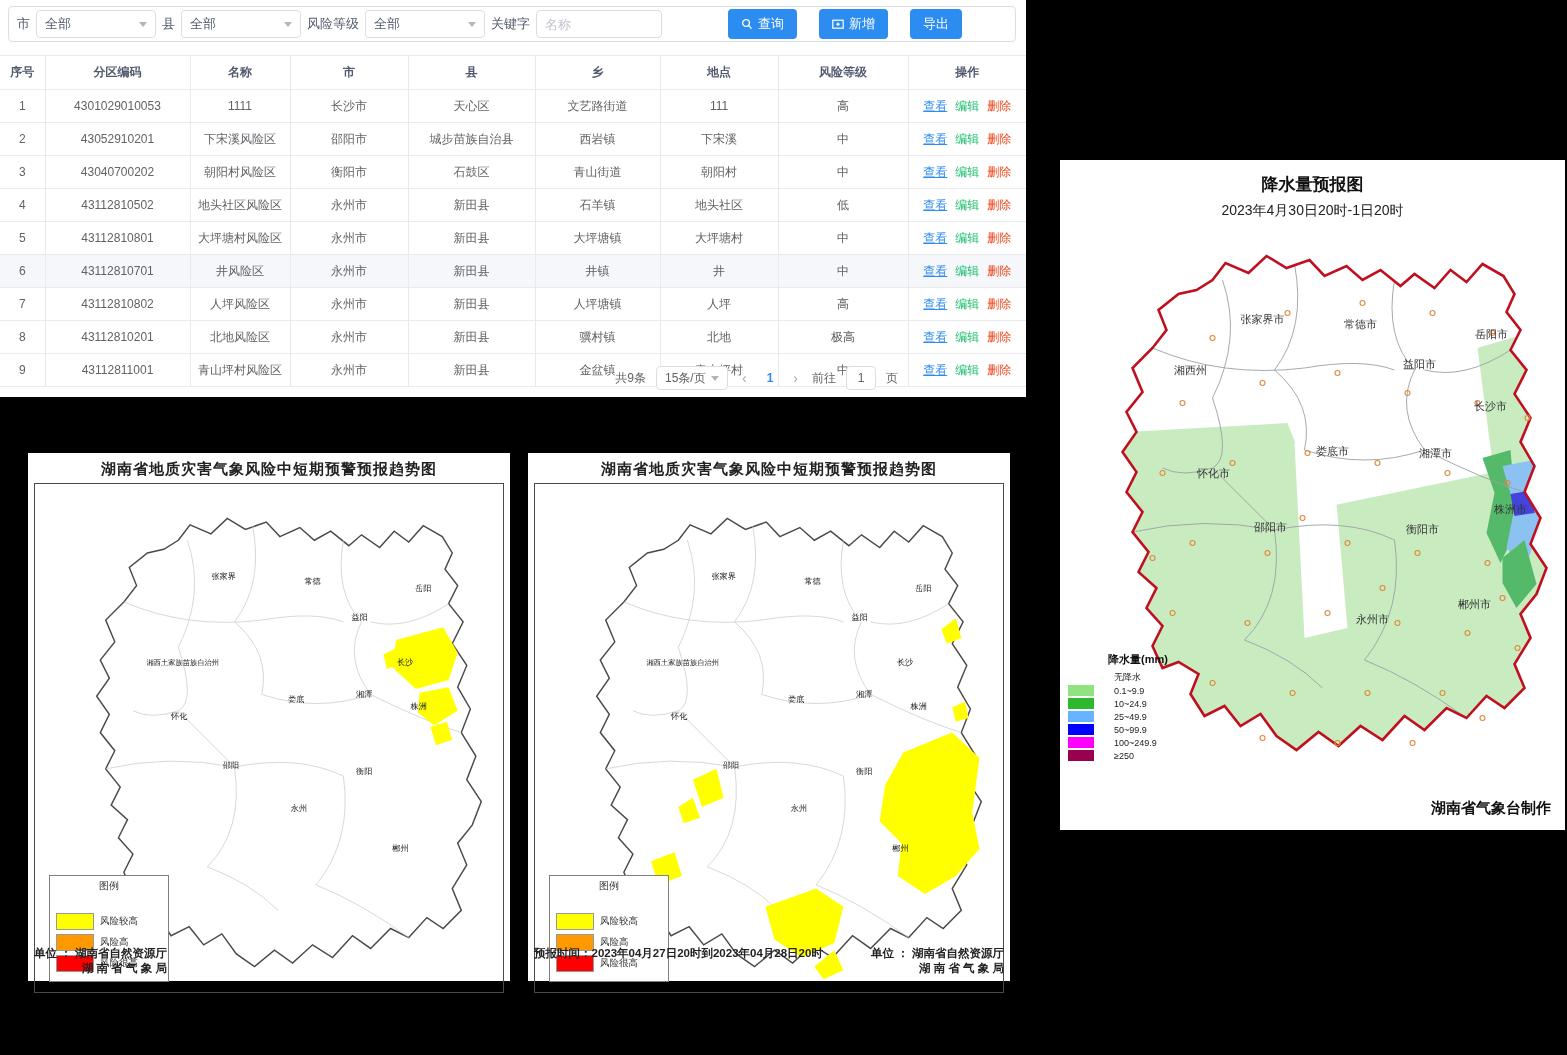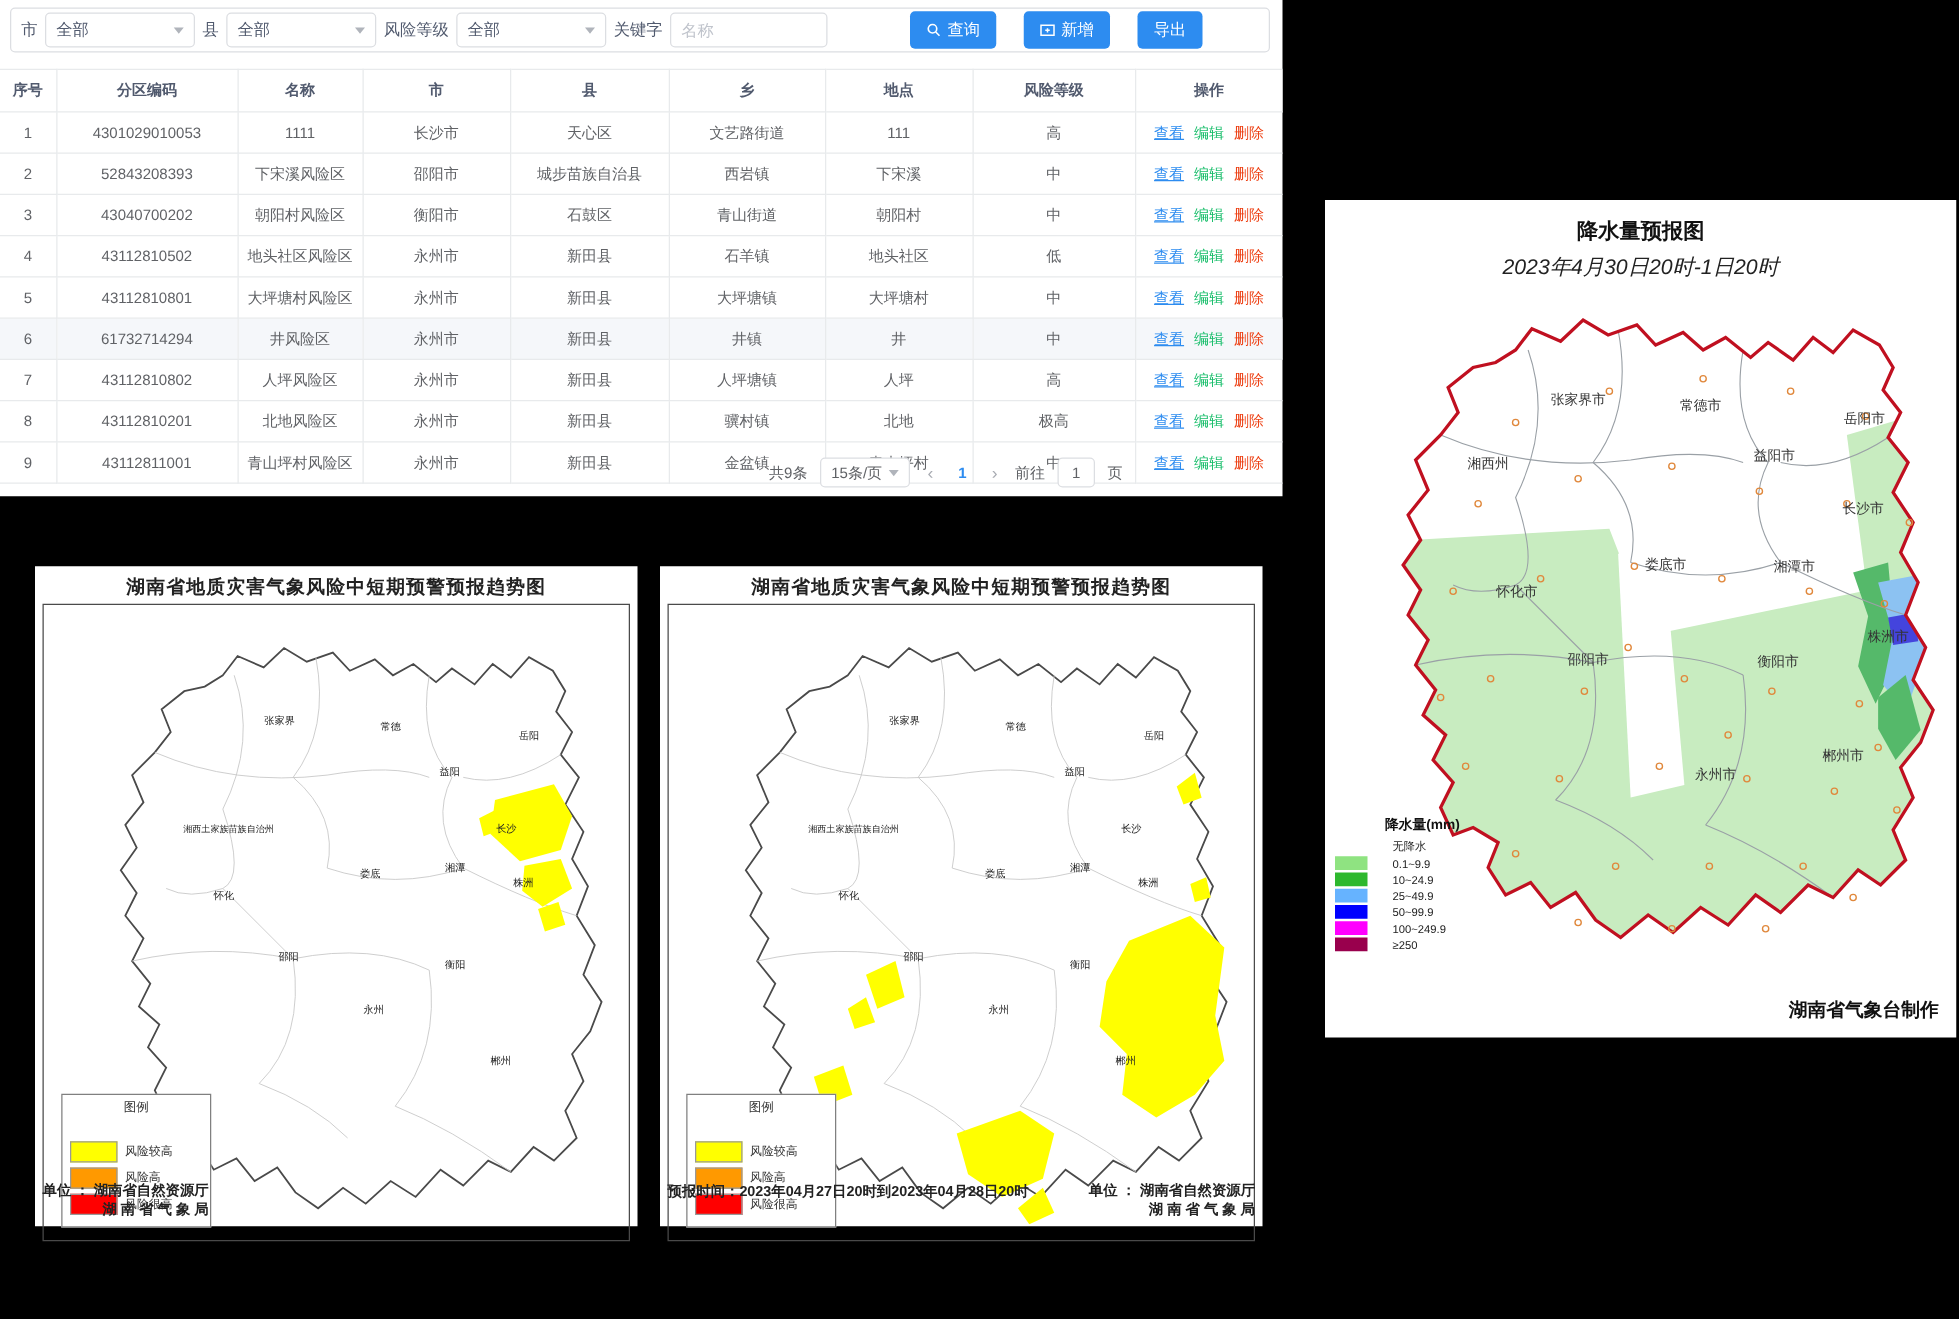--- a/index.html
+++ b/index.html
@@ -57,21 +57,21 @@
   .tlegend-row{display:flex;align-items:center;gap:6px;margin:4px 0;}
   .tswatch{width:36px;height:15px;border:1px solid #999;}
   .tlegend-label{font-size:9.5px;color:#333;}
   .trend-bottom{position:absolute;left:6px;right:6px;bottom:6px;display:flex;justify-content:space-between;
                 font-size:11.5px;font-weight:700;color:#222;}
   .unit-block{text-align:right;line-height:1.25;}
 
   
   #rain-panel{left:1060px;top:160px;width:505px;height:670px;}
   .rain-title{text-align:center;font-size:17px;font-weight:700;color:#111;padding-top:13px;}
-  .rain-subtitle{text-align:center;font-size:17px;color:#222;padding-top:6px;font-style:italic;}
+  .rain-subtitle{text-align:center;font-size:14px;color:#222;padding-top:6px;}
   #rain-svg{position:absolute;left:0;top:58px;width:505px;height:600px;}
   .rlegend{position:absolute;left:8px;top:492px;width:140px;}
   .rlegend-title{font-size:11px;font-weight:700;color:#111;margin-bottom:4px;padding-left:40px;}
   .rlegend-row{display:flex;align-items:center;gap:20px;height:13px;}
   .rswatch{width:26px;height:11px;flex:0 0 26px;}
   .rlegend-label{font-size:9px;color:#222;}
   .rain-credit{position:absolute;right:14px;bottom:12px;font-size:15px;font-weight:700;color:#111;}
 
   svg text{font-family:"Liberation Sans","DejaVu Sans",sans-serif;fill:#333;}
   .city-lbl{font-size:11px;}
@@ -159,21 +159,21 @@
           <td>1111</td>
           <td>长沙市</td>
           <td>天心区</td>
           <td>文艺路街道</td>
           <td>111</td>
           <td>高</td>
         <td><a class="op view">查看</a><a class="op edit">编辑</a><a class="op del">删除</a></td>
       </tr>
       <tr>
         <td>2</td>
-          <td>52843208393</td>
+          <td>43052910201</td>
           <td>下宋溪风险区</td>
           <td>邵阳市</td>
           <td>城步苗族自治县</td>
           <td>西岩镇</td>
           <td>下宋溪</td>
           <td>中</td>
         <td><a class="op view">查看</a><a class="op edit">编辑</a><a class="op del">删除</a></td>
       </tr>
       <tr>
         <td>3</td>
@@ -203,21 +203,21 @@
           <td>大坪塘村风险区</td>
           <td>永州市</td>
           <td>新田县</td>
           <td>大坪塘镇</td>
           <td>大坪塘村</td>
           <td>中</td>
         <td><a class="op view">查看</a><a class="op edit">编辑</a><a class="op del">删除</a></td>
       </tr>
       <tr class="hl">
         <td>6</td>
-          <td>61732714294</td>
+          <td>43112810701</td>
           <td>井风险区</td>
           <td>永州市</td>
           <td>新田县</td>
           <td>井镇</td>
           <td>井</td>
           <td>中</td>
         <td><a class="op view">查看</a><a class="op edit">编辑</a><a class="op del">删除</a></td>
       </tr>
       <tr>
         <td>7</td>

